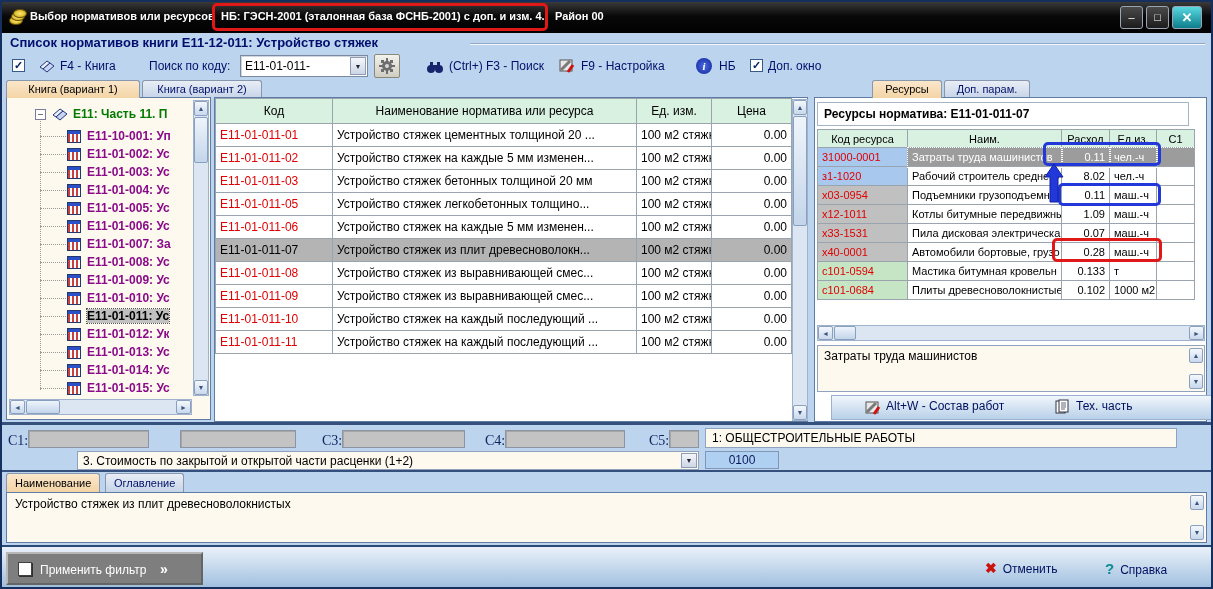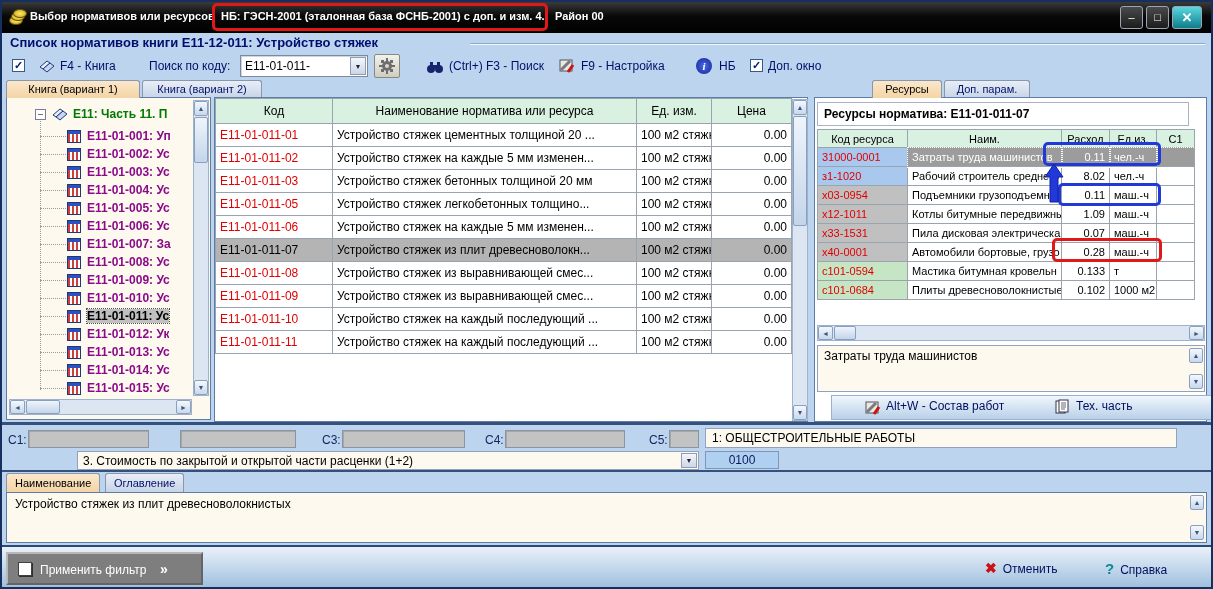--- a/index.html
+++ b/index.html
@@ -106,21 +106,21 @@
                 background:linear-gradient(#f0f6fc,#b9d0e8); border:1px solid #9ab0cc; }
   .res-btn { position:absolute; top:3px; font-size:12px; color:#001060; white-space:nowrap; }
 
   
   .ann { position:absolute; border-radius:5px; pointer-events:none; z-index:50; }
   .ann.red  { border:3px solid #e01818; }
   .ann.blue { border:3px solid #2238d8; }
 
   
   .hr-dark { position:absolute; left:0; width:100%; background:#35507c; }
-  .c-label { position:absolute; top:431px; font-size:12px; color:#10235e; }
+  .c-label { position:absolute; top:431px; font-size:14px; color:#10235e;font-family:Liberation Serif, serif; }
   .c-field { position:absolute; top:428px; height:18px; background:#c3c3c3;
              border:1px solid #8a94a2; box-shadow:inset 1px 1px 0 #a7a7a7; }
   .field-cream { position:absolute; background:#fdf9ee; border:1px solid #8fa3be; font-size:12px; color:#000;
                  padding:2px 6px; white-space:nowrap; overflow:hidden; }
   .field-blue { position:absolute; background:#b0d0f2; border:1px solid #7e96b8; font-size:12px; color:#0a1a5a;
                 text-align:center; }
   .bcombo { position:absolute; left:75px; top:449px; width:622px; height:19px; background:#fdf9ee;
             border:1px solid #8fa3be; }
   .bcombo .val { position:absolute; left:5px; top:2px; font-size:12px; color:#000; white-space:nowrap; }
   .bcombo .arrowbtn { position:absolute; right:1px; top:1px; width:16px; height:15px;
@@ -230,21 +230,21 @@
         <div class="exp-box">–</div>
         <svg class="mini-ico" style="left:44px;top:0;" viewBox="0 0 18 16">
           <path d="M2 9 L9 3 L12 5 L5 11 Z" fill="#e8ecff" stroke="#223a7a"></path>
           <path d="M5 11 L12 5 L16 8 L9 14 Z" fill="#c8d4f4" stroke="#223a7a"></path>
         </svg>
         <span class="label">Е11: Часть 11. П</span>
       </div>
     <div class="tree-item" style="top: 30px;">
     <span class="stub"></span>
     <span class="grid-ico"></span>
-    <span class="label ti-label">Е11-01-001: Уп</span>
+    <span class="label ti-label">Е11-10-001: Уп</span>
   </div>
         <div class="tree-item" style="top: 48px;">
     <span class="stub"></span>
     <span class="grid-ico"></span>
     <span class="label ti-label">Е11-01-002: Ус</span>
   </div>
         <div class="tree-item" style="top: 66px;">
     <span class="stub"></span>
     <span class="grid-ico"></span>
     <span class="label ti-label">Е11-01-003: Ус</span>

